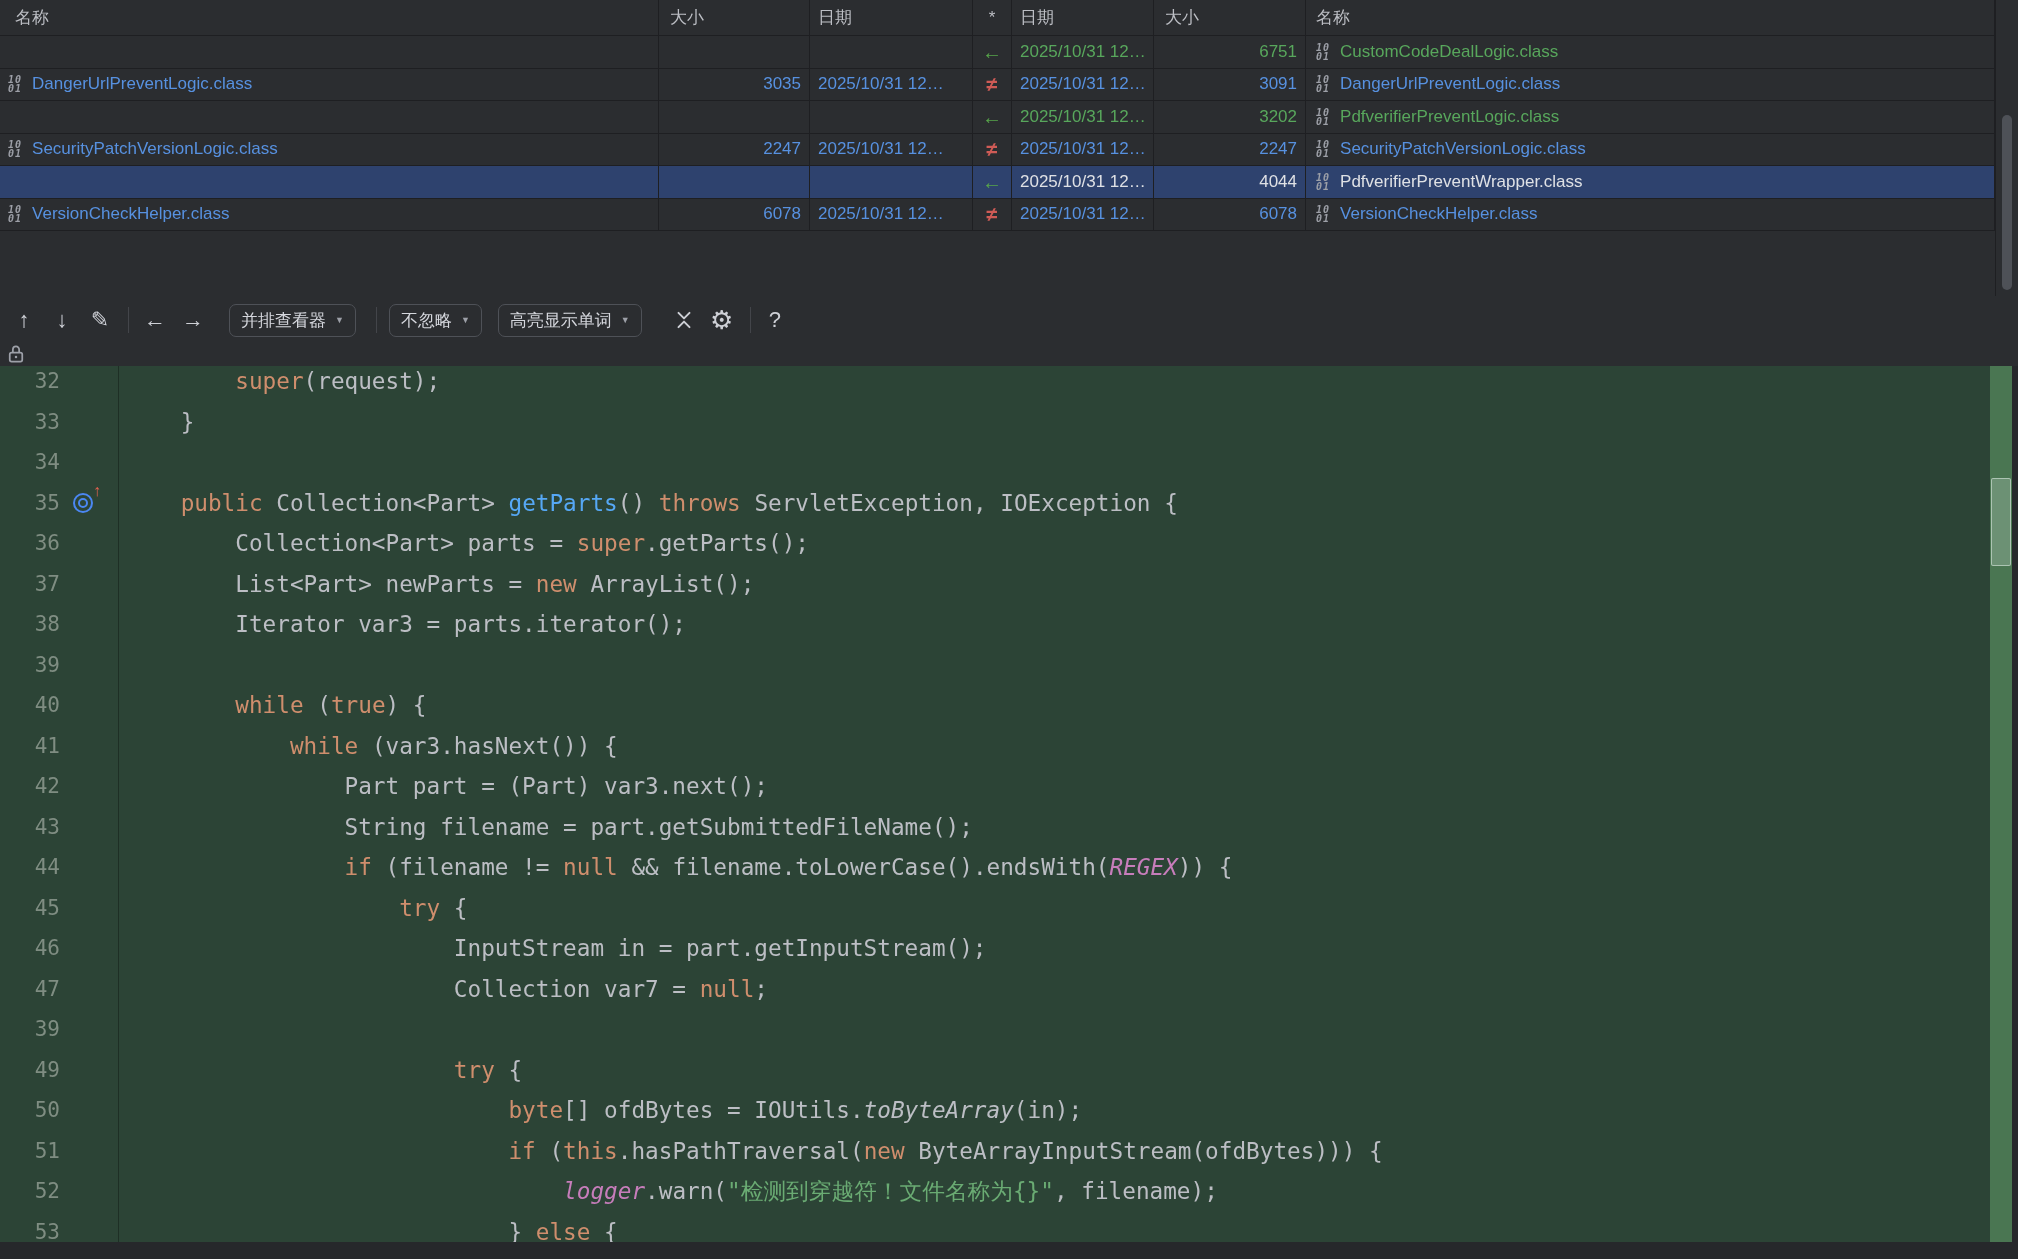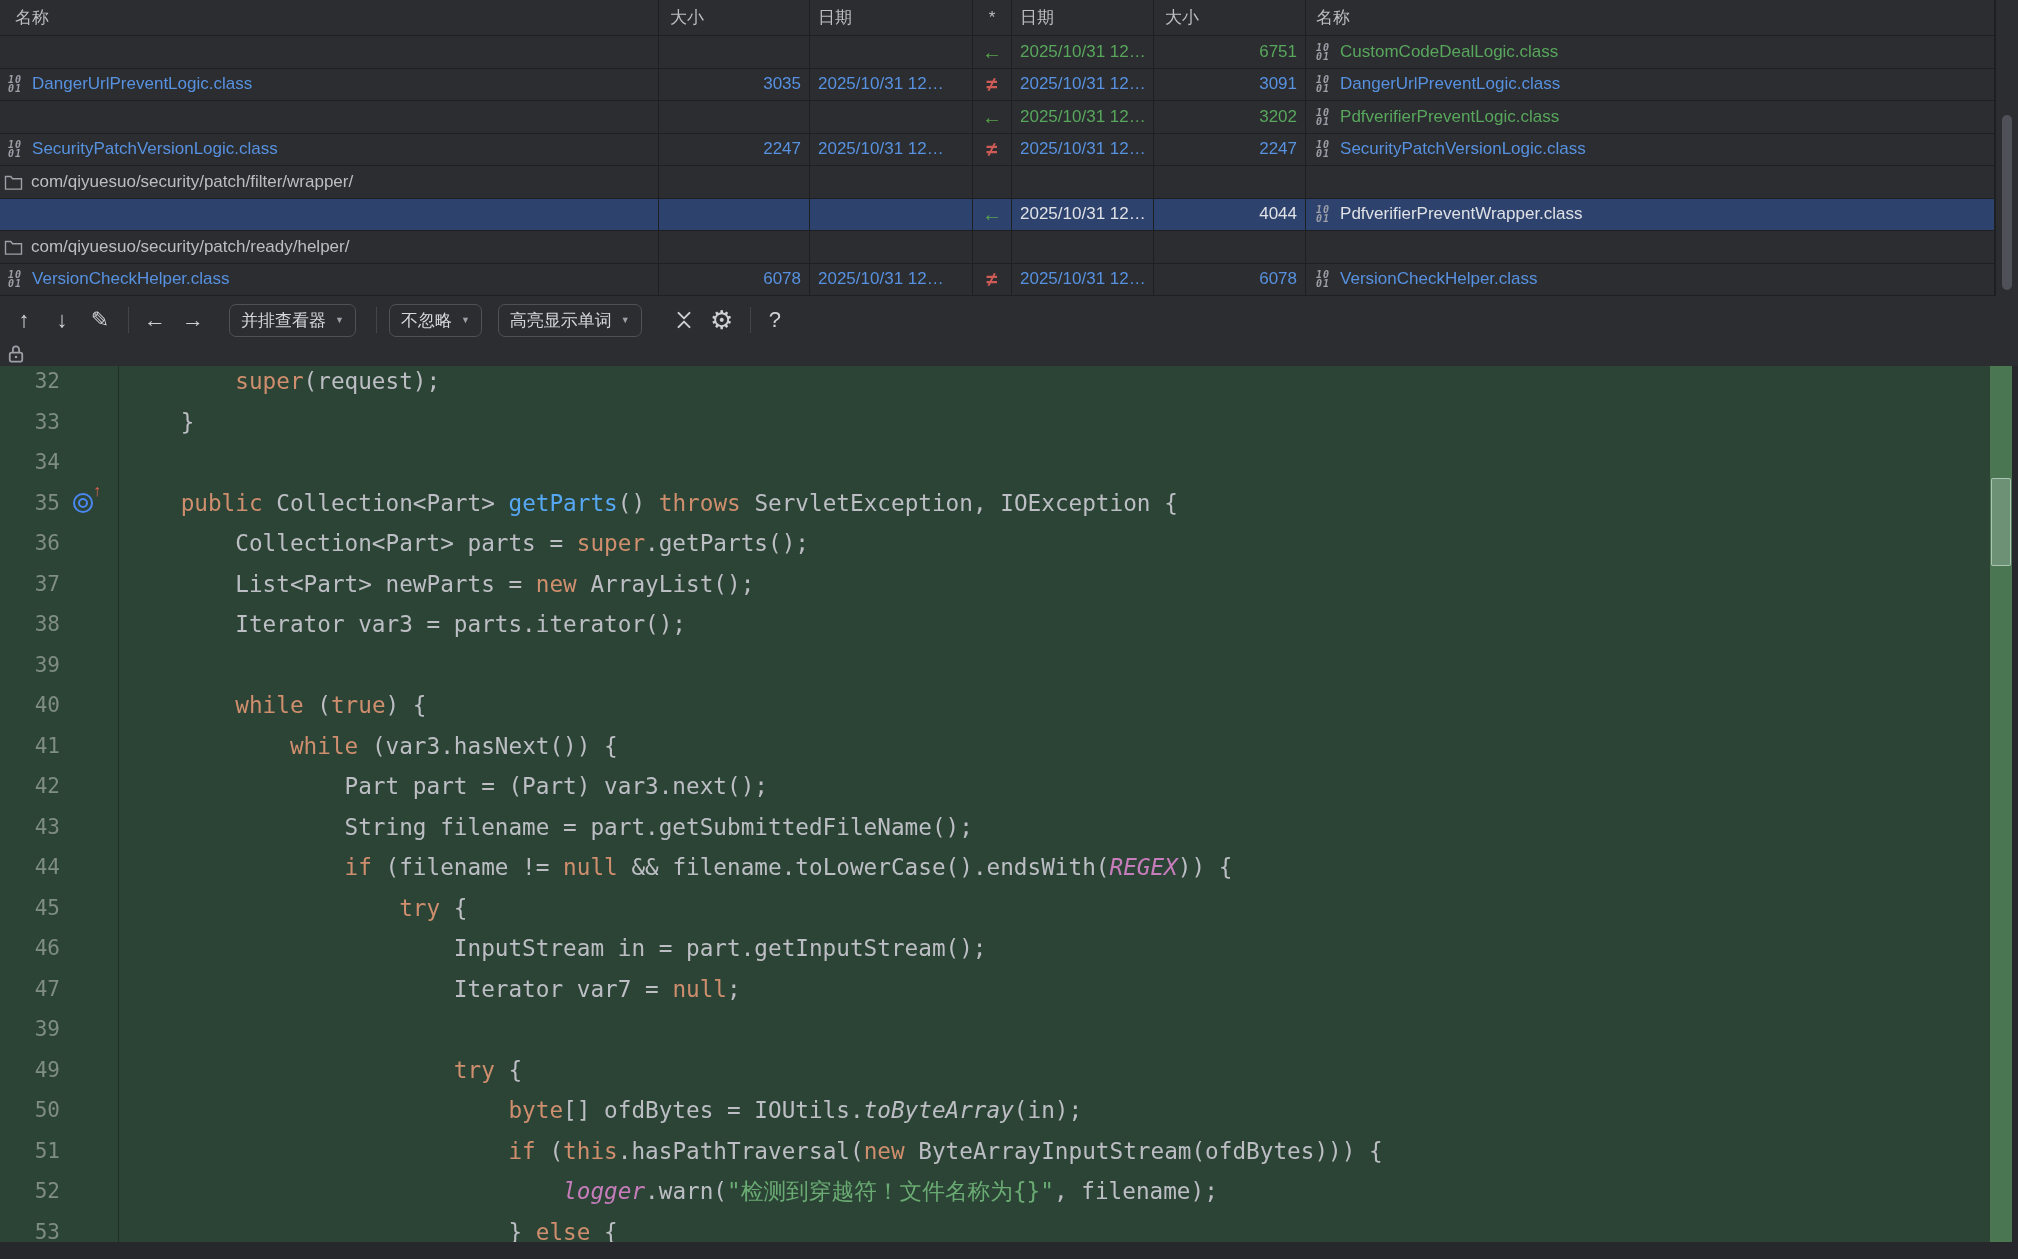--- a/index.html
+++ b/index.html
@@ -176,34 +176,20 @@
     <div class="c w-size-r rt">2247</div>
     <div class="c w-name-r">
       <span class="bin icon-right">
             <i class="bt">10</i>
             <i class="bb">01</i>
           </span>
       <span class="fname rt">SecurityPatchVersionLogic.class</span>
     </div>
   </div>
 
-  <div class="trow">
-    <div class="c w-name-l" style="padding-left:4px;gap:8px">
-      <svg width="19" height="16" viewBox="0 0 16 14">
-        <path d="M1 2.2 h4.6 l1.6 2 H15 v9 H1 z" fill="none" stroke="#9da0a8" stroke-width="1.2"></path>
-      </svg>
-      <span class="folder-path">com/qiyuesuo/security/patch/filter/wrapper/</span>
-    </div>
-    <div class="c w-size-l"></div>
-    <div class="c w-date-l"></div>
-    <div class="c w-star"></div>
-    <div class="c w-date-r"></div>
-    <div class="c w-size-r"></div>
-    <div class="c w-name-r"></div>
-  </div>
 
   <div class="trow added sel">
     <div class="c w-name-l">
       <span class="bin icon-left" style="visibility: hidden;">
             <i class="bt">10</i>
             <i class="bb">01</i>
           </span>
       <span class="fname lt"></span>
     </div>
     <div class="c w-size-l lt"></div>
@@ -215,34 +201,20 @@
     <div class="c w-size-r rt">4044</div>
     <div class="c w-name-r">
       <span class="bin icon-right">
             <i class="bt">10</i>
             <i class="bb">01</i>
           </span>
       <span class="fname rt">PdfverifierPreventWrapper.class</span>
     </div>
   </div>
 
-  <div class="trow">
-    <div class="c w-name-l" style="padding-left:4px;gap:8px">
-      <svg width="19" height="16" viewBox="0 0 16 14">
-        <path d="M1 2.2 h4.6 l1.6 2 H15 v9 H1 z" fill="none" stroke="#9da0a8" stroke-width="1.2"></path>
-      </svg>
-      <span class="folder-path">com/qiyuesuo/security/patch/ready/helper/</span>
-    </div>
-    <div class="c w-size-l"></div>
-    <div class="c w-date-l"></div>
-    <div class="c w-star"></div>
-    <div class="c w-date-r"></div>
-    <div class="c w-size-r"></div>
-    <div class="c w-name-r"></div>
-  </div>
 
   <div class="trow modified">
     <div class="c w-name-l">
       <span class="bin icon-left">
             <i class="bt">10</i>
             <i class="bb">01</i>
           </span>
       <span class="fname lt">VersionCheckHelper.class</span>
     </div>
     <div class="c w-size-l lt">6078</div>
@@ -443,21 +415,21 @@
       
     </span>
     <span class="ct"><span class="t-d">                        InputStream in = part.getInputStream();</span></span>
   </div>
 
   <div class="cl">
     <span class="ln">47</span>
     <span class="gico">
       
     </span>
-    <span class="ct"><span class="t-d">                        Iterator var7 = </span><span class="t-k">null</span><span class="t-d">;</span></span>
+    <span class="ct"><span class="t-d">                        Collection var7 = </span><span class="t-k">null</span><span class="t-d">;</span></span>
   </div>
 
   <div class="cl">
     <span class="ln">39</span>
     <span class="gico">
       
     </span>
     <span class="ct"></span>
   </div>
 

